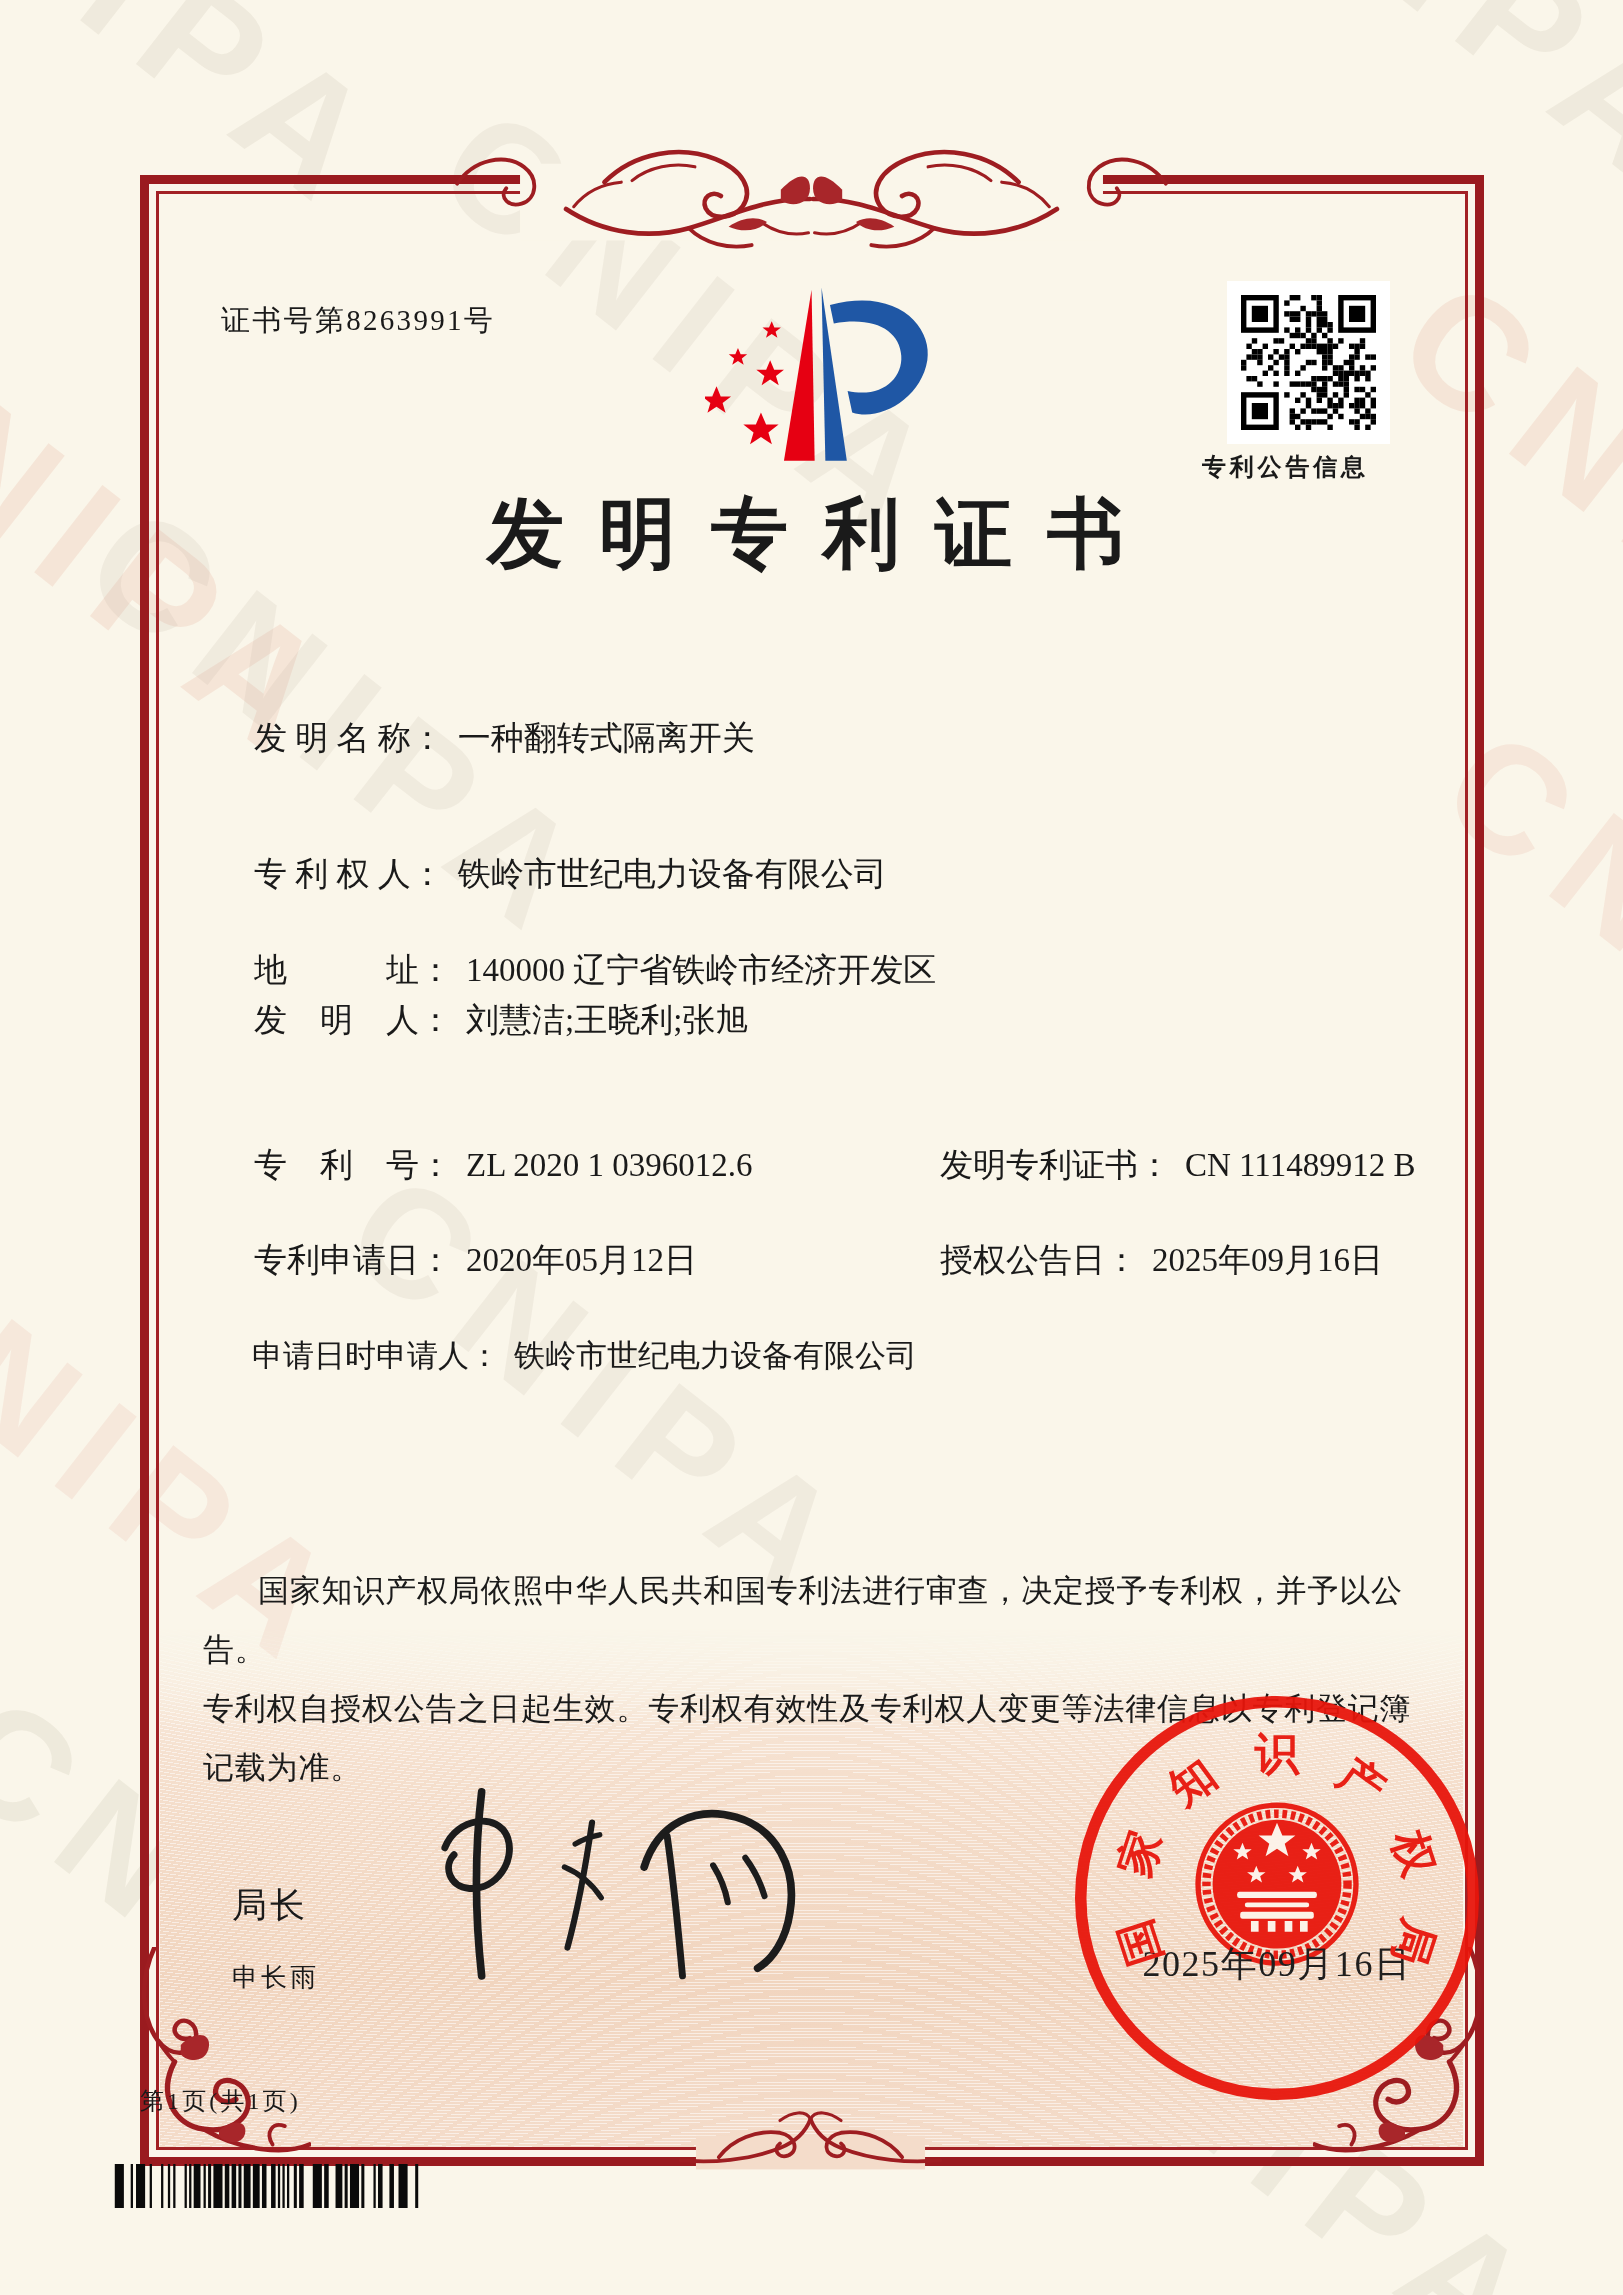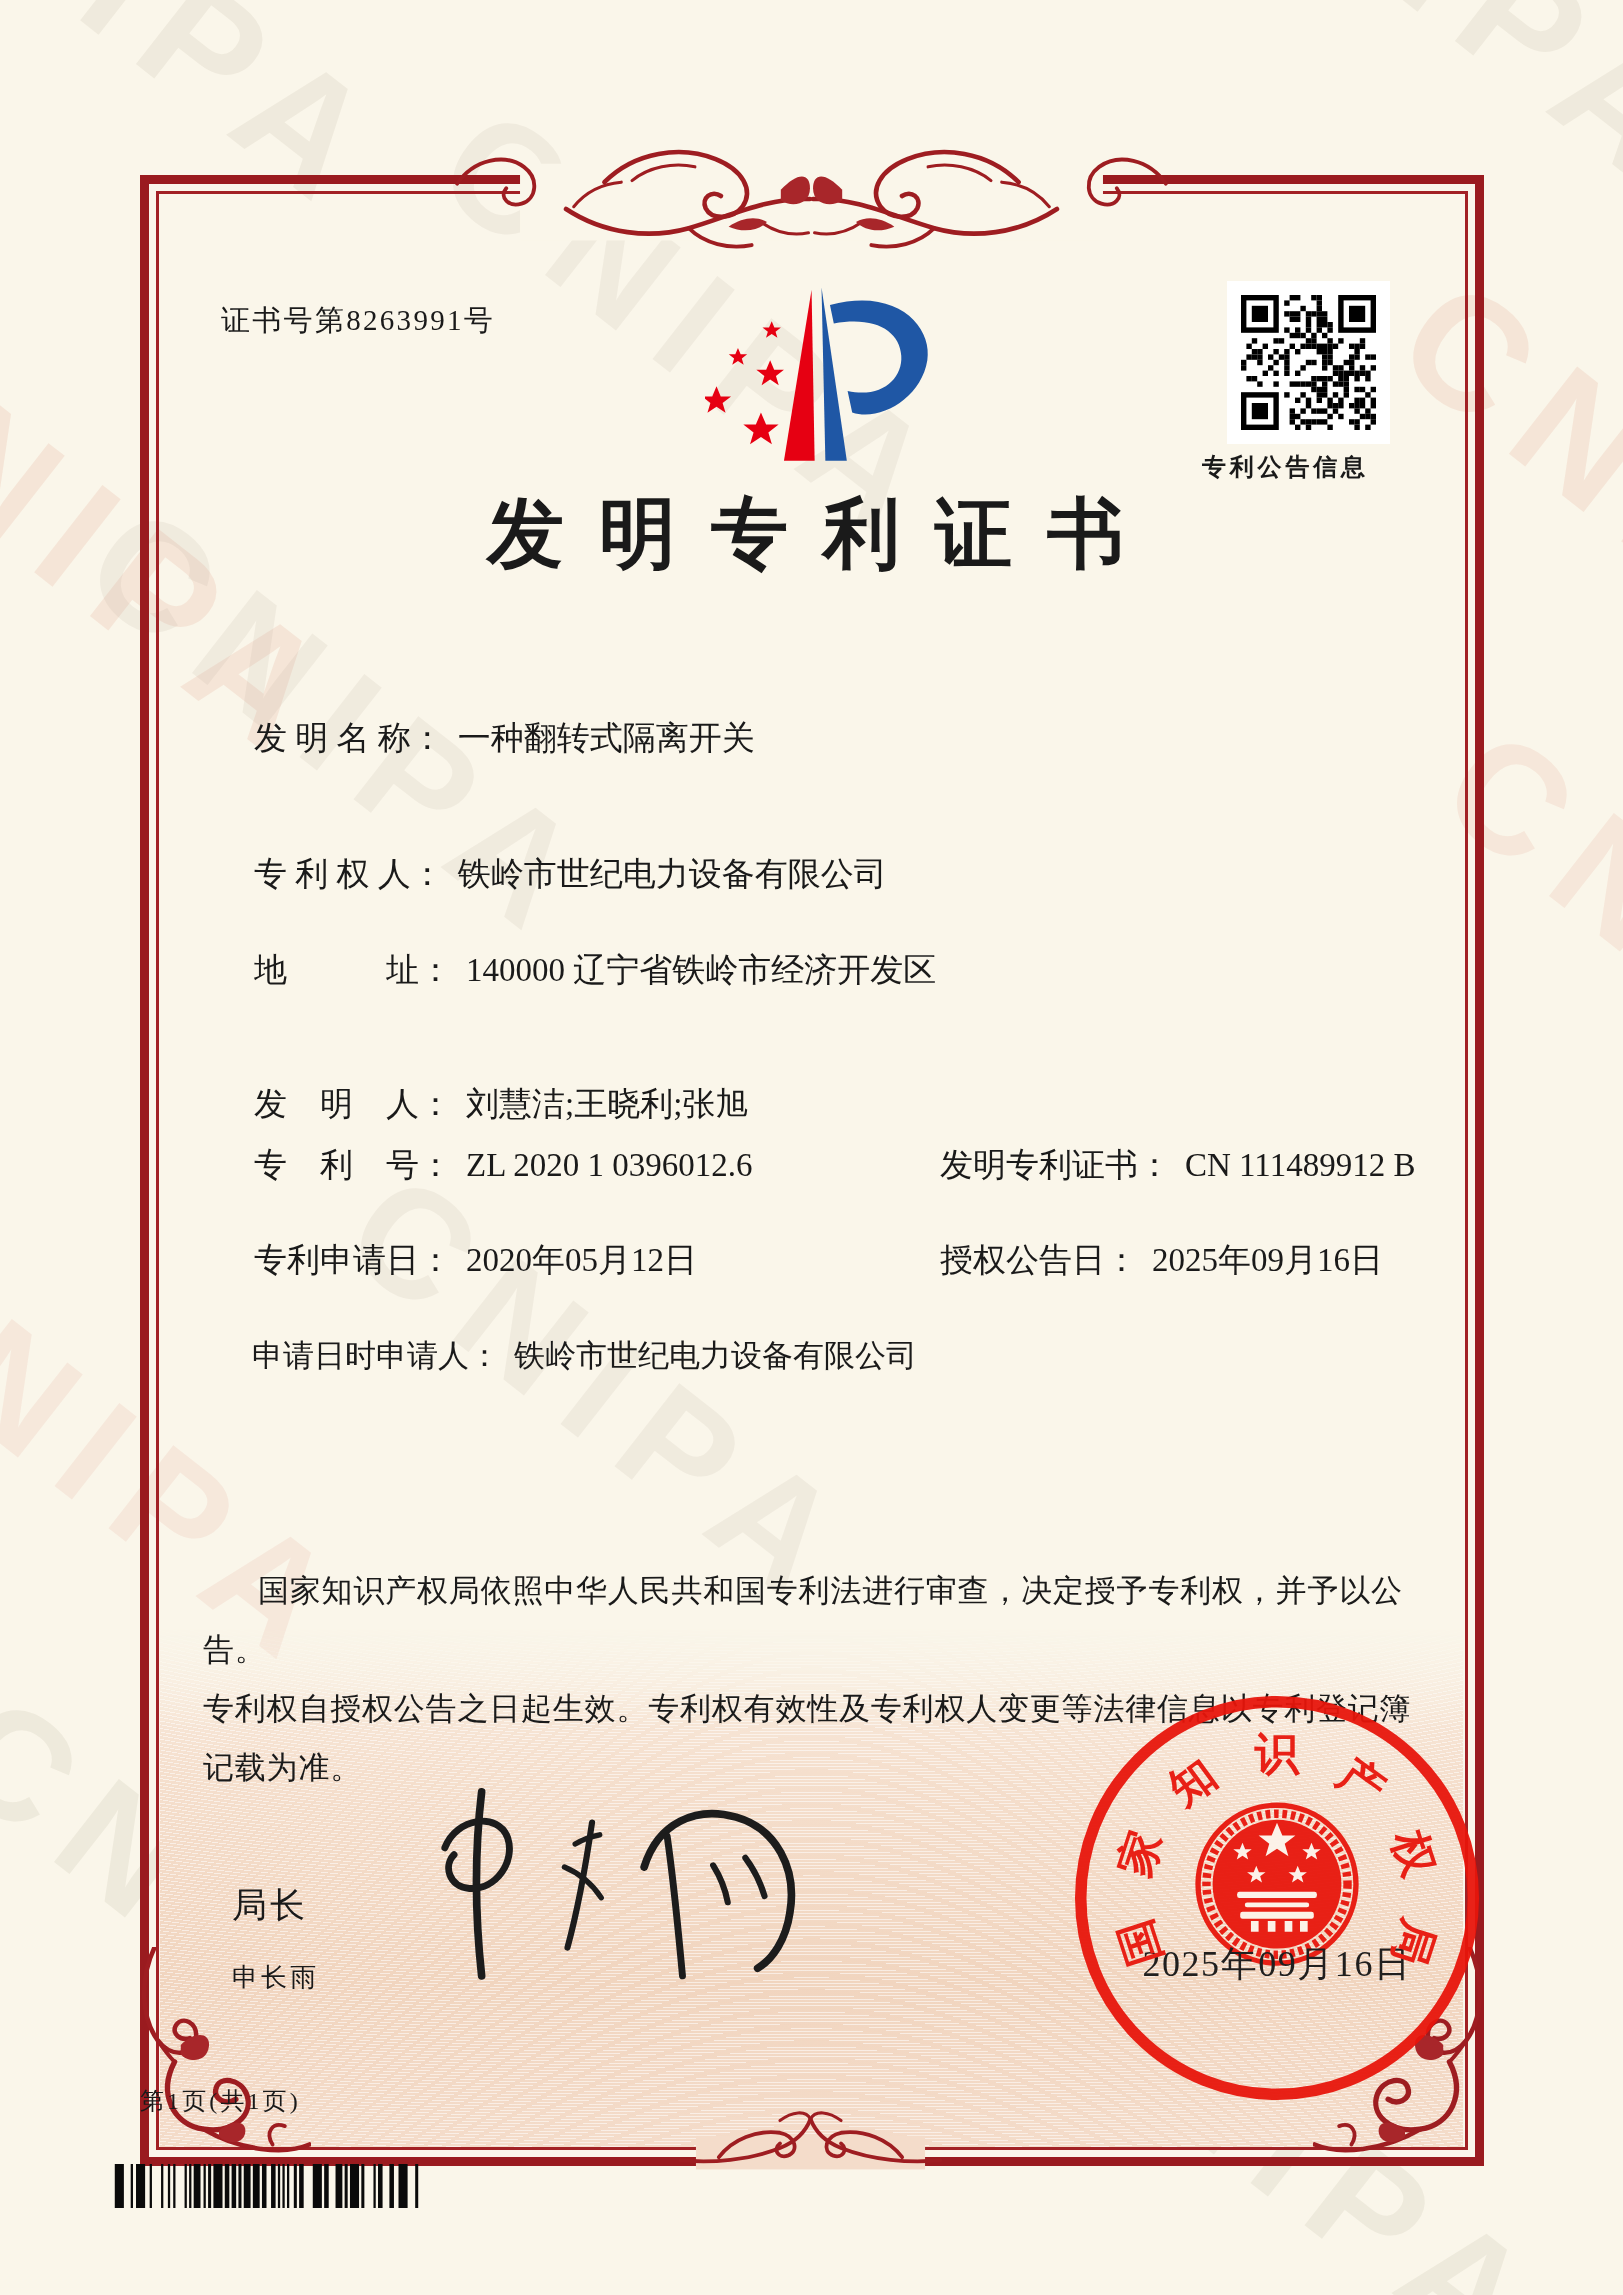--- a/index.html
+++ b/index.html
@@ -335,21 +335,21 @@
 
   <div class="abs content row" style="left:221px;top:679px;">
     <span class="lbl">发 明 名 称：</span><span class="val">一种翻转式隔离开关</span>
   </div>
   <div class="abs content row" style="left:221px;top:815px;">
     <span class="lbl">专 利 权 人：</span><span class="val">铁岭市世纪电力设备有限公司</span>
   </div>
   <div class="abs content row" style="left:221px;top:911px;">
     <span class="lbl">地　　　址：</span><span class="val">140000 辽宁省铁岭市经济开发区</span>
   </div>
-  <div class="abs content row" style="left:221px;top:1045px;">
+  <div class="abs content row" style="left:221px;top:961px;">
     <span class="lbl">发　明　人：</span><span class="val">刘慧洁;王晓利;张旭</span>
   </div>
   <div class="abs content row" style="left:221px;top:1106px;">
     <span class="lbl">专　利　号：</span><span class="val">ZL 2020 1 0396012.6</span>
   </div>
   <div class="abs content row" style="left:221px;top:1201px;">
     <span class="lbl">专利申请日：</span><span class="val">2020年05月12日</span>
   </div>
   <div class="abs content row" style="left:221px;top:1299px;font-size:31px;">
     <span class="lbl">申请日时申请人：</span><span class="val">铁岭市世纪电力设备有限公司</span>

